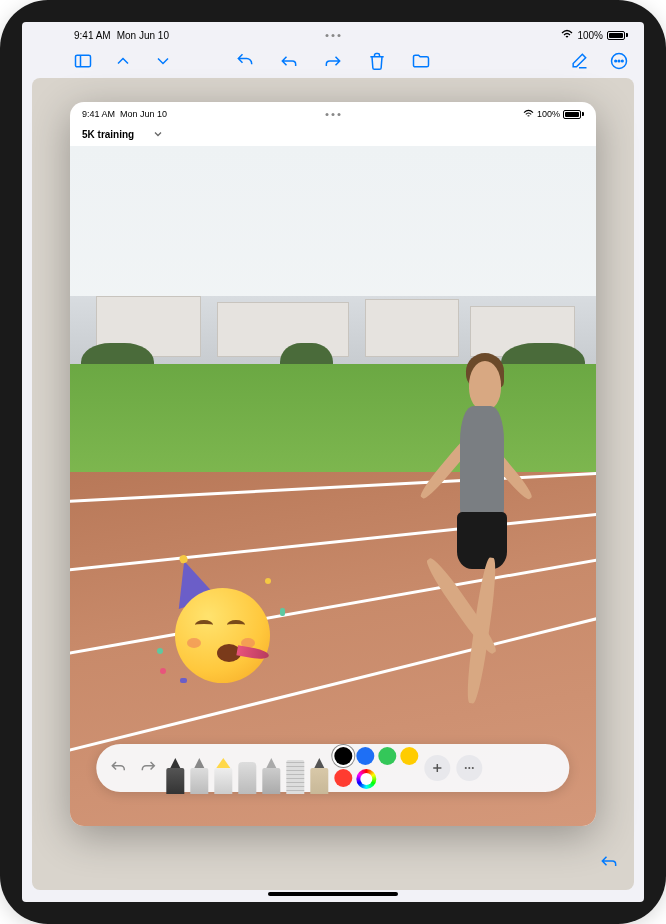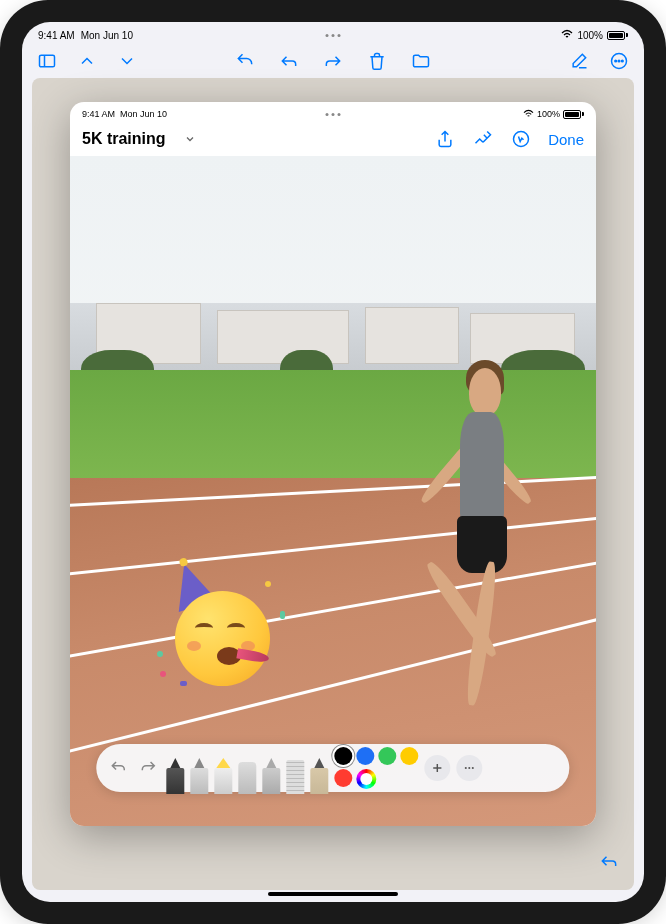--- a/index.html
+++ b/index.html
@@ -17,23 +17,24 @@
   background: #1a1a1a;
   border-radius: 48px;
   padding: 22px;
   position: relative;
   box-shadow: 0 4px 20px rgba(0,0,0,0.15);
 }
 .screen {
   width: 100%;
   height: 100%;
   background: #f2f2f7;
-  border-radius: 28px;
+  border-radius: 4px;
   overflow: hidden;
   position: relative;
+  padding-left: 36px;
 }
 .outer-statusbar {
   display: flex;
   justify-content: space-between;
   align-items: center;
   padding: 4px 16px 0;
   height: 22px;
   font-size: 10px;
   color: #000;
 }
@@ -91,21 +92,21 @@
   position: relative;
 }
 .inner-statusbar .left { display: flex; gap: 5px; }
 .inner-statusbar .right { display: flex; gap: 3px; align-items: center; }
 .inner-toolbar {
   display: flex;
   justify-content: space-between;
   align-items: center;
   padding: 6px 12px;
 }
-.inner-toolbar .left { display: flex; gap: 18px; align-items: center; font-size: 16px; font-weight: 600; justify-content: center; }
+.inner-toolbar .left { display: flex; gap: 18px; align-items: center; font-size: 10px; font-weight: 600; justify-content: center; }
 .inner-toolbar .right { display: flex; gap: 16px; align-items: center; }
 .done-btn { color: #007aff; font-size: 15px; font-weight: 500; cursor: pointer; }
 .photo-area {
   flex: 1;
   position: relative;
   overflow: hidden;
 }
 .sky { position: absolute; top: 0; left: 0; right: 0; height: 32%; background: linear-gradient(#eef2f4, #f2f5f6); }
 .buildings { position: absolute; top: 22%; left: 0; right: 0; height: 10%; background: linear-gradient(#d8dce0, #c8ccd0); }
 .bldg-block { position: absolute; background: #e6e3df; border: 1px solid #c8c4be; }
@@ -348,39 +349,20 @@
           </span>
         </div>
       </div>
 
       <div class="inner-toolbar">
         <div class="left">
           <span>5K training</span>
           <svg width="12" height="12" viewBox="0 0 24 24" stroke="#666" fill="none" stroke-width="2.5">
               <polyline points="6 9 12 15 18 9"></polyline>
             </svg>
-        </div>
-        <div class="right">
-          <span class="icon-btn">
-              <svg viewBox="0 0 24 24">
-                <path d="M12 3v12M8 7l4-4 4 4M5 13v6a2 2 0 002 2h10a2 2 0 002-2v-6"></path>
-              </svg>
-            </span>
-          <span class="icon-btn">
-              <svg viewBox="0 0 24 24">
-                <path d="M3 17l5-5 4 4M13 7l4 4M17 3l4 4-9 9"></path>
-              </svg>
-            </span>
-          <span class="icon-btn">
-              <svg viewBox="0 0 24 24">
-                <circle cx="12" cy="12" r="9"></circle>
-                <path d="M9 9l2 6 2-4 2 2"></path>
-              </svg>
-            </span>
-          <span class="done-btn">Done</span>
         </div>
       </div>
 
       <div class="photo-area">
         <div class="sky"></div>
         <div class="buildings">
           <div class="bldg-block" style="left:5%;top:0;width:20%;height:90%"></div>
           <div class="bldg-block" style="left:28%;top:10%;width:25%;height:80%"></div>
           <div class="bldg-block" style="left:56%;top:5%;width:18%;height:85%"></div>
           <div class="bldg-block" style="left:76%;top:15%;width:20%;height:75%"></div>

